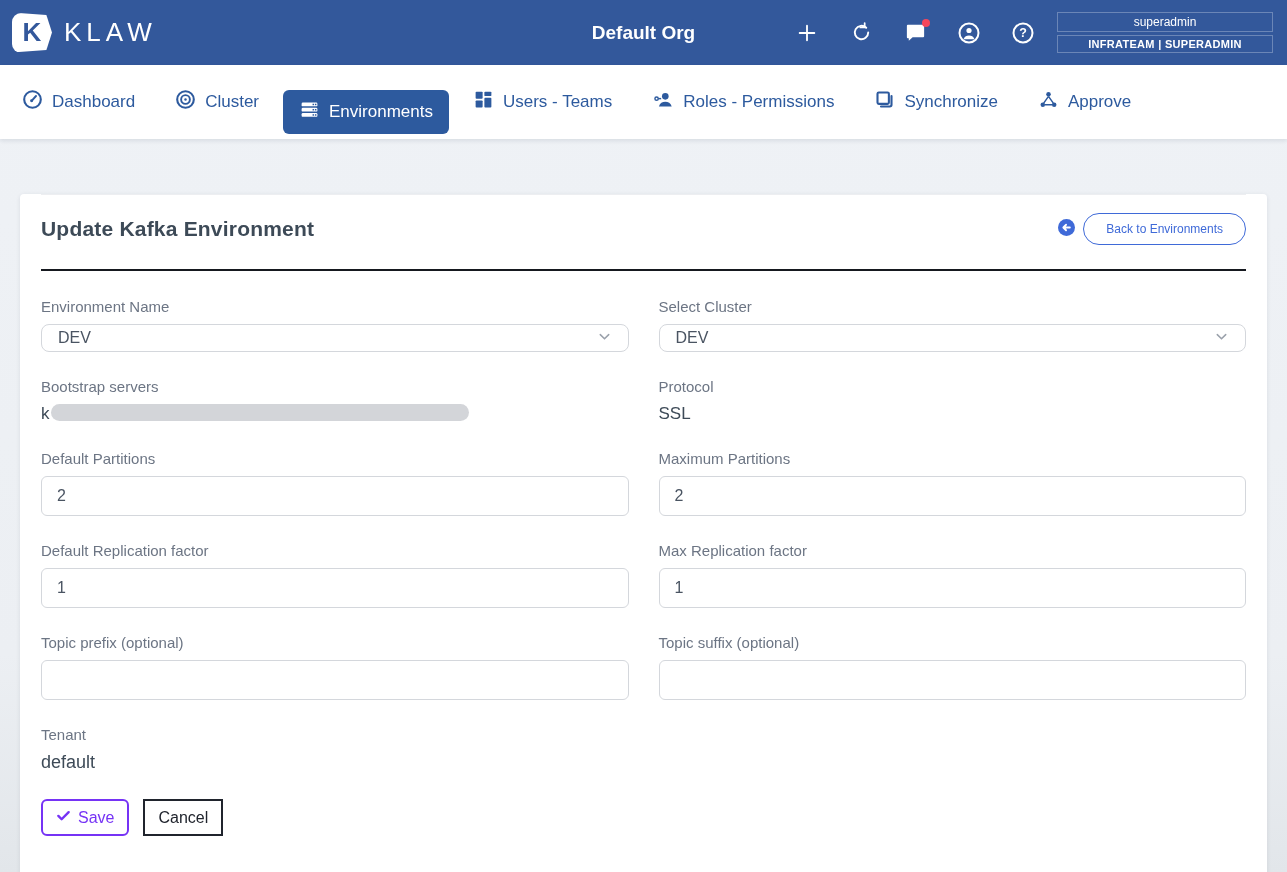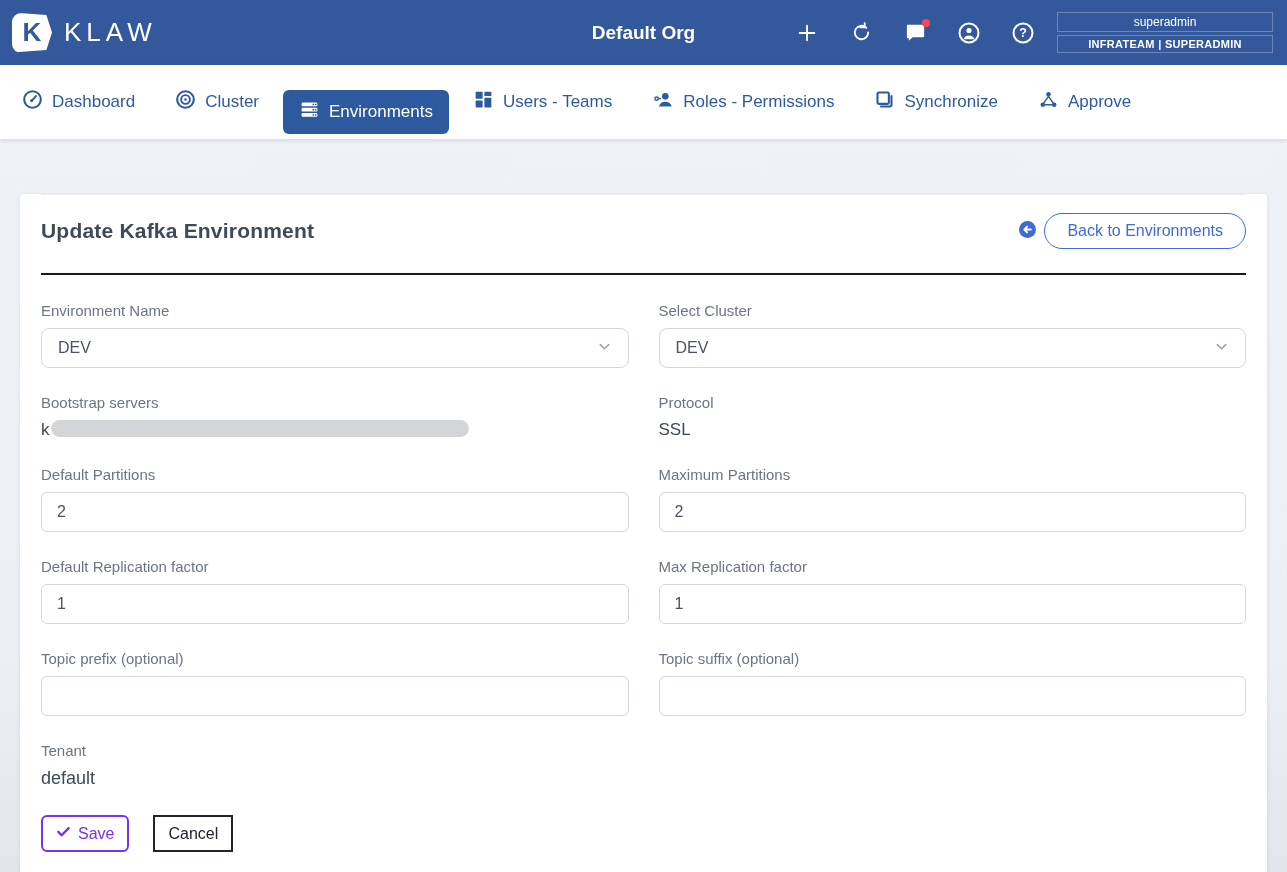--- a/index.html
+++ b/index.html
@@ -65,53 +65,53 @@
   }
   .card-topline { border-top:1px solid #edeef1; margin:23px 21px 0; }
   .card-header {
     display:flex; align-items:center; justify-content:space-between;
     padding:18px 21px 24px;
   }
   .page-title { font-size:21px; font-weight:600; color:#3d4a57; letter-spacing:.2px; }
   .back-wrap { display:flex; align-items:center; gap:8px; }
   .back-btn {
     border:1px solid #3f6ad8; color:#3f6ad8; background:#fff;
-    border-radius:19px; padding:8px 22px; font-size:16px; cursor:pointer;
+    border-radius:19px; padding:8px 22px; font-size:12px; cursor:pointer;
     font-family:inherit;
   }
   .dark-divider { border-bottom:2px solid #16191f; margin:0 21px; }
 
   
   .form-grid {
     display:grid; grid-template-columns:1fr 1fr; column-gap:30px; row-gap:26px;
     padding:27px 21px 0;
   }
   .field label { display:block; font-size:15px; color:#6c7584; margin-bottom:9px; }
   .select-box {
-    height:40px; border:1px solid #d4d7dc; border-radius:8px;
+    height:28px; border:1px solid #d4d7dc; border-radius:8px;
     display:flex; align-items:center; justify-content:space-between;
     padding:0 16px; cursor:pointer; background:#fff;
   }
   .select-box .sel-val { font-size:16px; color:#4a5462; }
   .text-input {
     width:100%; height:40px; border:1px solid #d4d7dc; border-radius:6px;
     padding:0 15px; font-size:16px; color:#4a5462; background:#fff;
     font-family:inherit; outline:none;
   }
   .static-val { font-size:17px; color:#3d4a57; }
   .redact-line { font-size:17px; color:#3d4a57; white-space:nowrap; }
   .redact-pill {
     display:inline-block; width:418px; height:17px; background:#d3d5d9;
     border-radius:9px; vertical-align:-2px; margin-left:1px;
   }
   .tenant-field { grid-column:1; }
   .tenant-field .static-val { font-size:18px; margin-top:2px; }
 
   
-  .actions { display:flex; gap:24px; padding:26px 21px 0; }
+  .actions { display:flex; gap:14px; padding:26px 21px 0; }
   .btn-save {
     display:flex; align-items:center; gap:7px;
     border:2px solid #7633f5; color:#7633f5; background:#fff;
     border-radius:6px; padding:7px 13px; font-size:16px; cursor:pointer;
     font-family:inherit;
   }
   .btn-cancel {
     border:2px solid #20242d; color:#20242d; background:#fff;
     border-radius:0; padding:7px 13px; font-size:16px; cursor:pointer;
     font-family:inherit;

